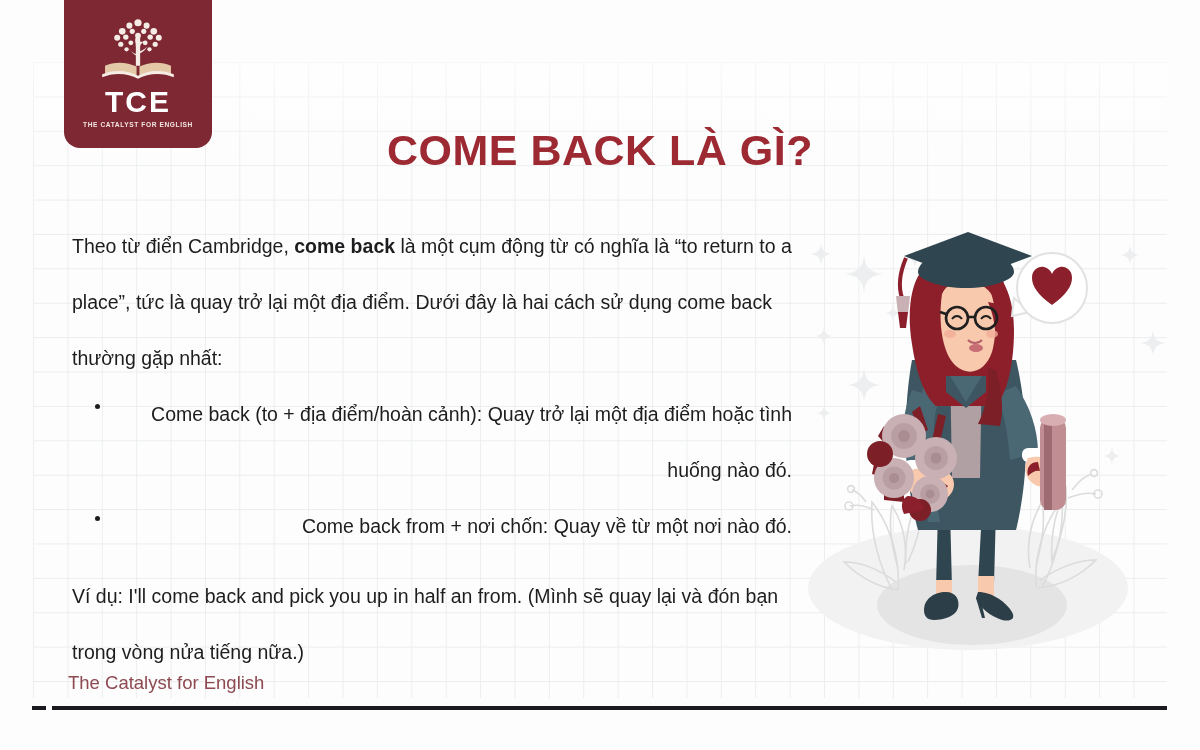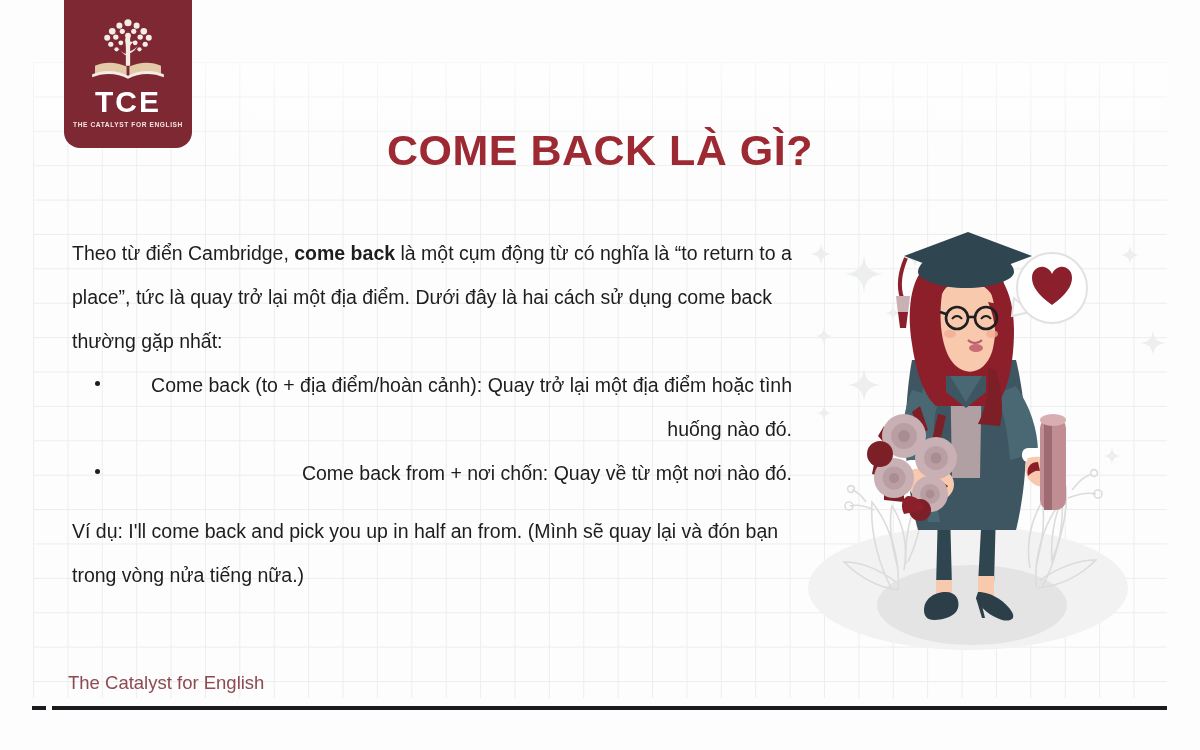--- a/index.html
+++ b/index.html
@@ -36,21 +36,21 @@
     inset: 0;
     background: linear-gradient(to bottom, rgba(255,255,255,0.55), rgba(255,255,255,0.0) 18%);
     pointer-events: none;
   }
 
   
   .logo-card {
     position: absolute;
     left: 64px;
     top: 0;
-    width: 128px;
+    width: 148px;
     height: 148px;
     background: #7d2832;
     border-radius: 0 0 16px 16px;
     display: flex;
     flex-direction: column;
     align-items: center;
     justify-content: flex-start;
     padding-top: 14px;
     box-sizing: border-box;
   }
@@ -90,25 +90,25 @@
     font-weight: bold;
     letter-spacing: 0.5px;
     font-family: "Liberation Sans", sans-serif;
     margin-top: 48px;
   }
 
   
   .body-block {
     position: absolute;
     left: 72px;
-    top: 231px;
+    top: 218px;
     width: 720px;
     color: #1d1d1f;
     font-size: 19.5px;
-    line-height: 44px;
+    line-height: 56px;
     font-family: "Liberation Sans", sans-serif;
   }
   .para { margin: 0; }
   .para b { font-weight: bold; }
   .bullets {
     list-style: none;
     margin: 0;
     padding: 0 0 0 21px;
     text-align: right;
   }

